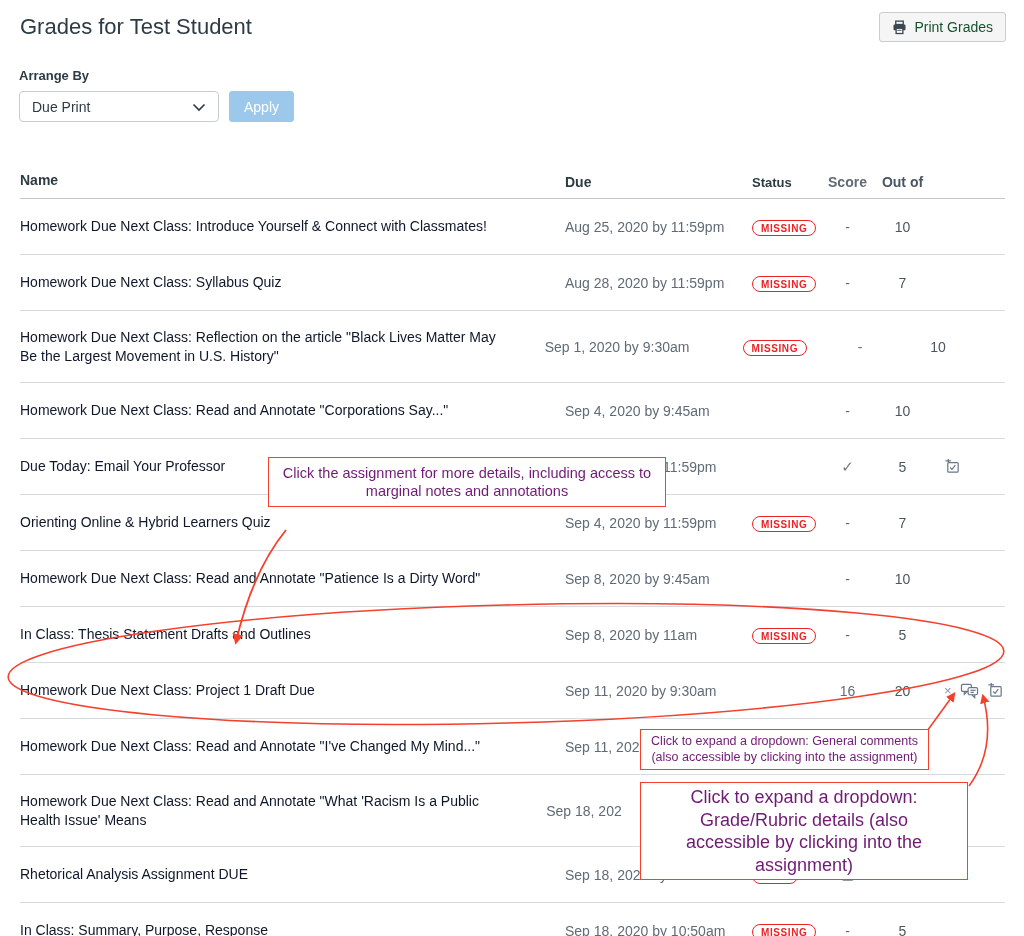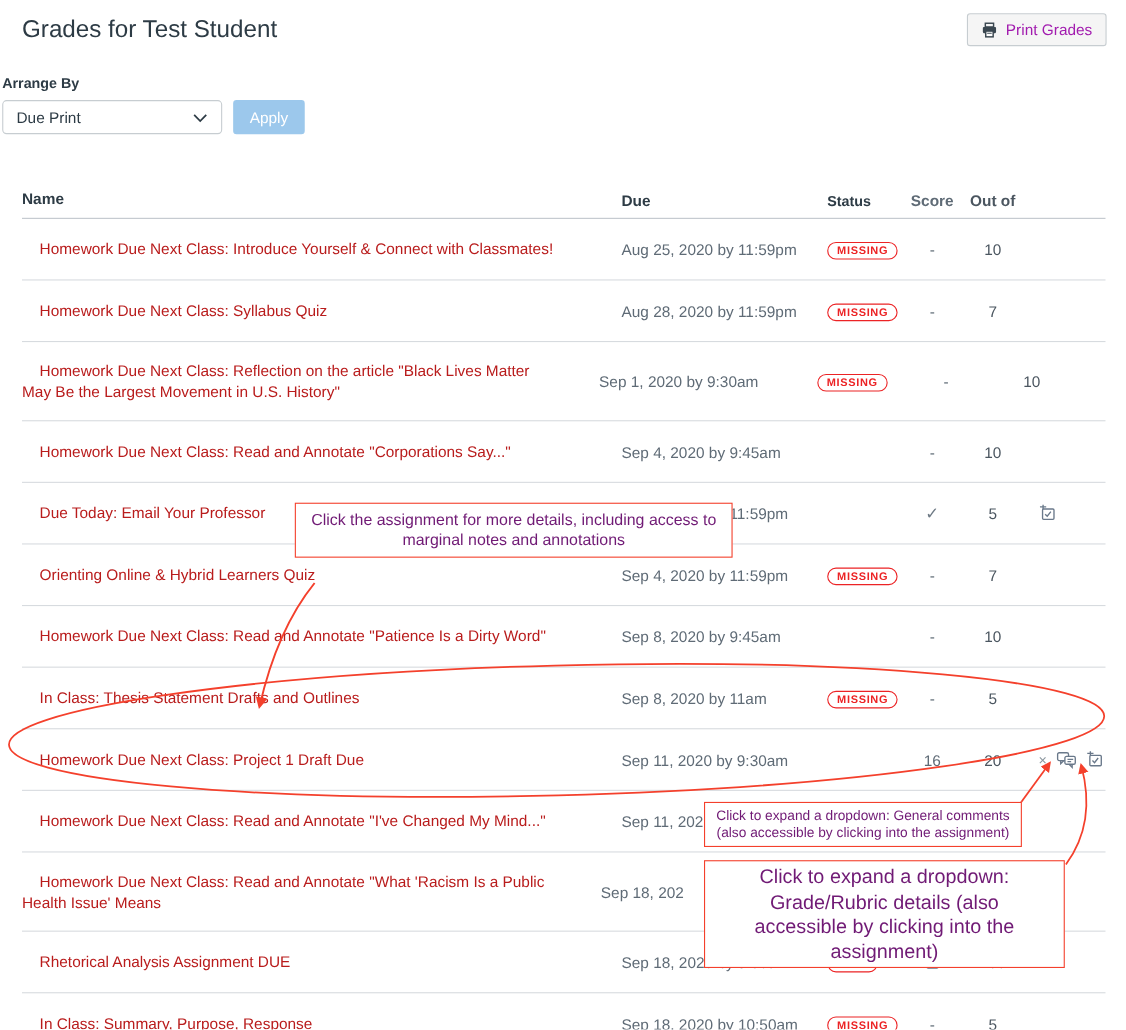--- a/index.html
+++ b/index.html
@@ -7,25 +7,25 @@
   body { width:1024px; height:936px; overflow:hidden;
          font-family:"Liberation Sans", sans-serif; color:#2d3b45; }
   .page { position:relative; width:1024px; height:936px; overflow:hidden; }
 
   
   .top-bar { display:flex; justify-content:space-between; align-items:flex-start;
              padding:12px 18px 0 20px; }
   .page-title { font-size:22px; font-weight:400; color:#2d3b45; padding-top:2px; }
   .print-btn { display:flex; align-items:center; gap:7px; background:#f5f5f5;
                border:1px solid #c7cdd1; border-radius:3px; padding:6px 12px;
-               font-size:14px; color:#a21caf; cursor:pointer; }
+               font-size:14px; color:#14532d; cursor:pointer; }
   .print-btn svg { display:block; }
 
   
-  .controls { padding:0 2px; }
+  .controls { padding:0 19px; }
   .arrange-label { margin-top:26px; font-size:13px; font-weight:bold; color:#2d3b45; }
   .control-row { display:flex; align-items:stretch; gap:10px; margin-top:8px; }
   .sort-select { width:200px; height:31px; background:#fff; border:1px solid #c7cdd1;
                  border-radius:4px; display:flex; align-items:center;
                  justify-content:space-between; padding:0 12px; font-size:14px;
                  color:#2d3b45; cursor:pointer; }
   .apply-btn { height:31px; padding:0 14px; background:#9cc8ec; color:#fff;
                border:1px solid #9cc8ec; border-radius:3px; font-size:14px;
                cursor:default;text-align:right; }
 
@@ -38,21 +38,21 @@
             font-size:13px; font-weight:bold; color:#2d3b45; align-items:flex-end;
             padding-bottom:8px; }
   .c-name  { width:545px; padding-right:14px; font-size:14px; line-height:1.35; }
   .c-due   { width:187px; font-size:14px; color:#5f6b76; }
   .c-status{ width:68px; }
   .c-score { width:55px; text-align:center; font-size:14px; color:#5f6b76; }
   .c-out   { width:55px; text-align:center; font-size:14px; color:#4b5660; }
   .c-icons { flex:1; display:flex; align-items:center; justify-content:flex-start;
              gap:8px; padding-left:14px; color:#8b969e; }
   .g-head .c-due, .g-head .c-status { color:#2d3b45;margin-top:12px; }
-  .assignment-link { color:#b91c1c; text-decoration:none; cursor:pointer;margin-left:16px; }
+  .assignment-link { color:#0f172a; text-decoration:none; cursor:pointer; }
   .badge { display:inline-block; font-size:10px; font-weight:bold; letter-spacing:.6px;
            color:#ec2325; border:1.5px solid #ec2325; border-radius:11px;
            padding:2px 8px 1px 8px; background:#fff; }
   .dismiss-x { font-size:13px; color:#8b969e; cursor:pointer; line-height:1; }
   .check-mark { font-size:15px; color:#6e7a85; }
   .row-icon { display:inline-flex; cursor:pointer; }
   .row-icon svg { display:block; }
 
   
   .anno-layer { position:absolute; left:0; top:0; width:1024px; height:936px;

